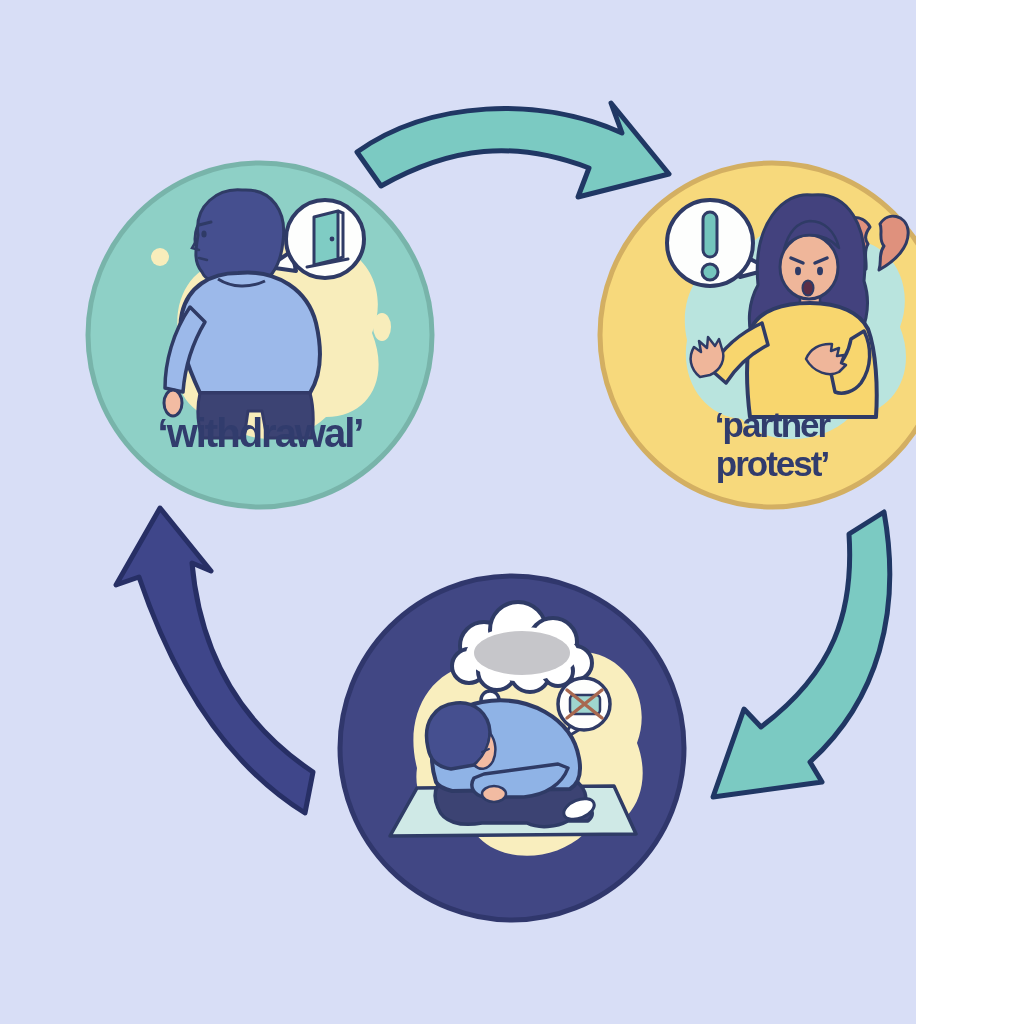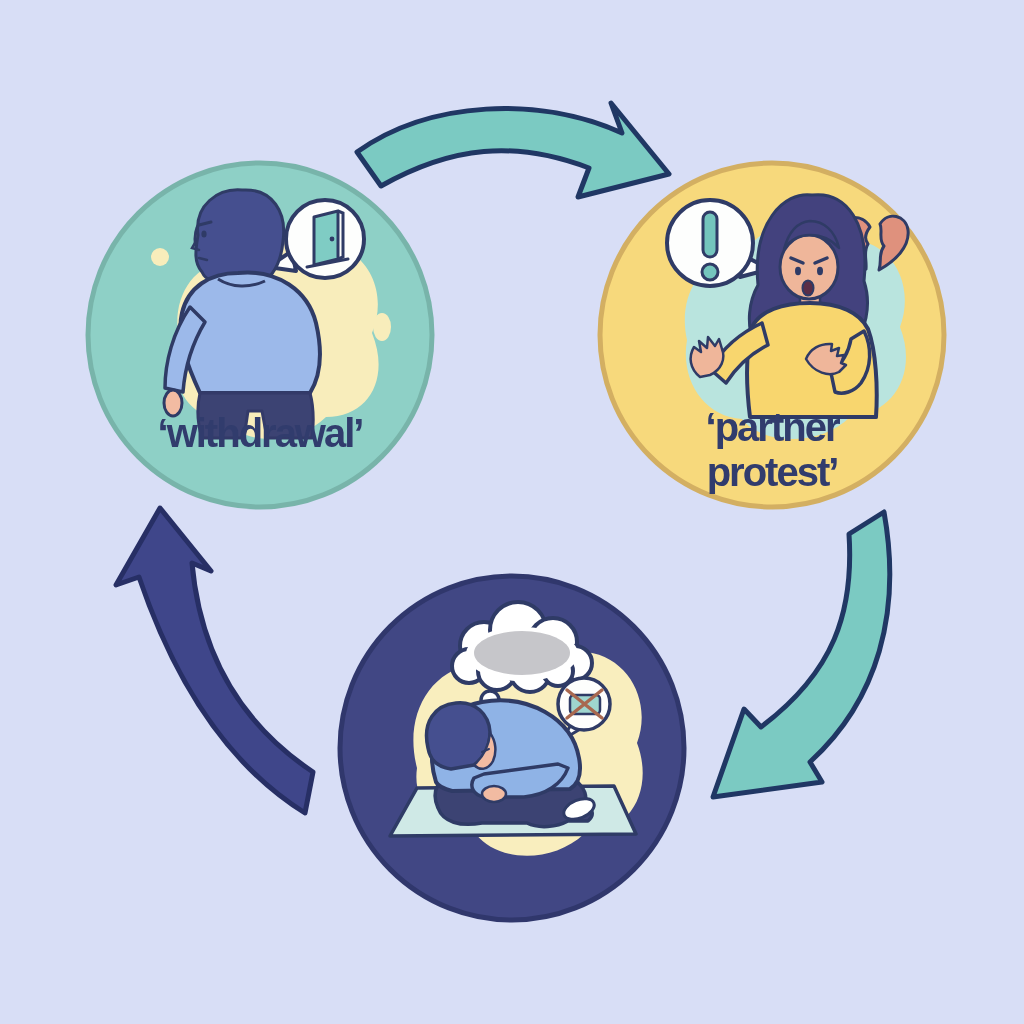--- a/index.html
+++ b/index.html
@@ -1,38 +1,38 @@
 <!DOCTYPE html>
 <html><head>
 <meta charset="utf-8">
 <style>
   html,body{margin:0;padding:0;}
   .stage{
     position:relative;
-    width:1024px;height:1024px;
+    width:916px;height:1024px;
     background:#d8def6;
     overflow:hidden;
     font-family:"Liberation Sans", sans-serif;
   }
   .arrows-layer{position:absolute;left:0;top:0;z-index:1;}
   .node{position:absolute;width:360px;height:360px;z-index:2;}
   .node svg{position:absolute;left:0;top:0;}
   .node-label{
     position:absolute;left:0;width:100%;
     text-align:center;
     font-weight:700;
     letter-spacing:-2px;
     line-height:1.12;
     z-index:3;
     white-space:normal;
   }
   .node-label--dark{color:#313c6d;}
   .node-label--light{color:#f2f5fb;}
   #label-withdrawal{top:256px;font-size:40px;}
-  #label-protest{top:250px;font-size:40px;padding:0 75px;width:210px;left:50%;transform:translateX(-50%);}
+  #label-protest{top:250px;font-size:35px;padding:0 75px;width:210px;left:50%;transform:translateX(-50%);}
   #label-shutdown{top:284px;font-size:42px;}
   #node-withdrawal{left:80px;top:155px;}
   #node-protest{left:592px;top:155px;}
   #node-shutdown{left:332px;top:568px;}
 </style>
 </head>
 <body>
 
 <div class="stage">
 

